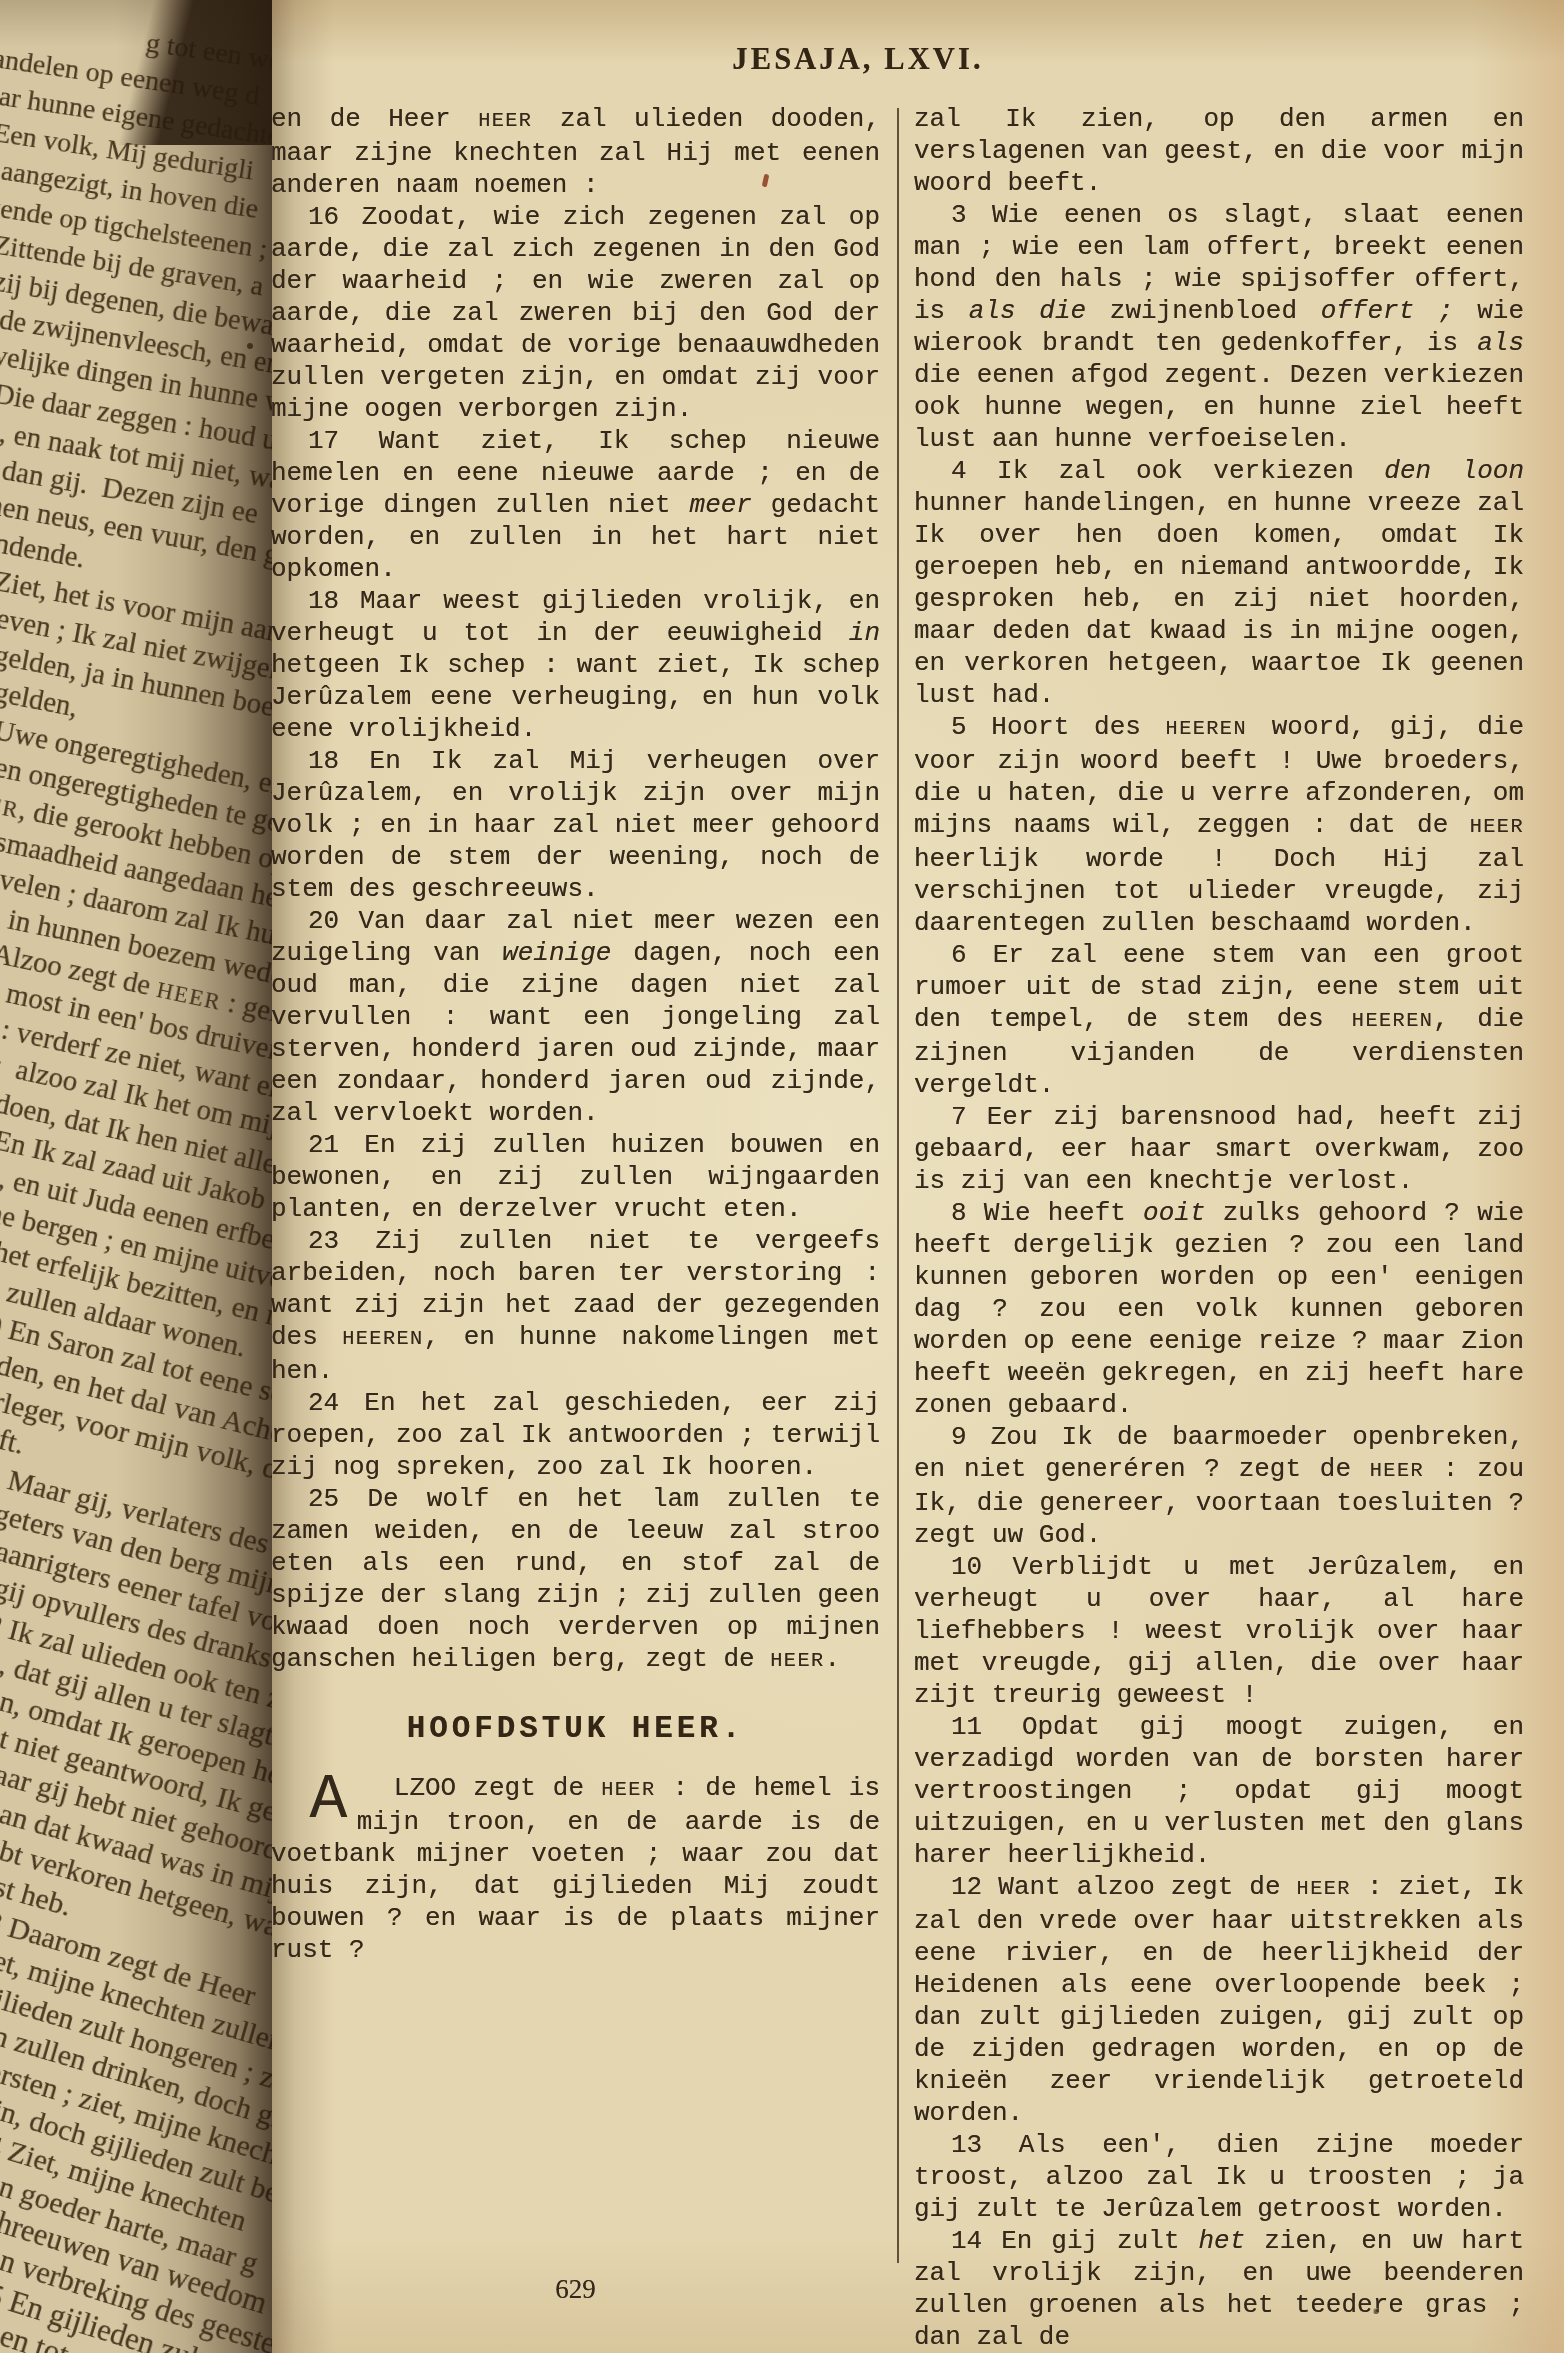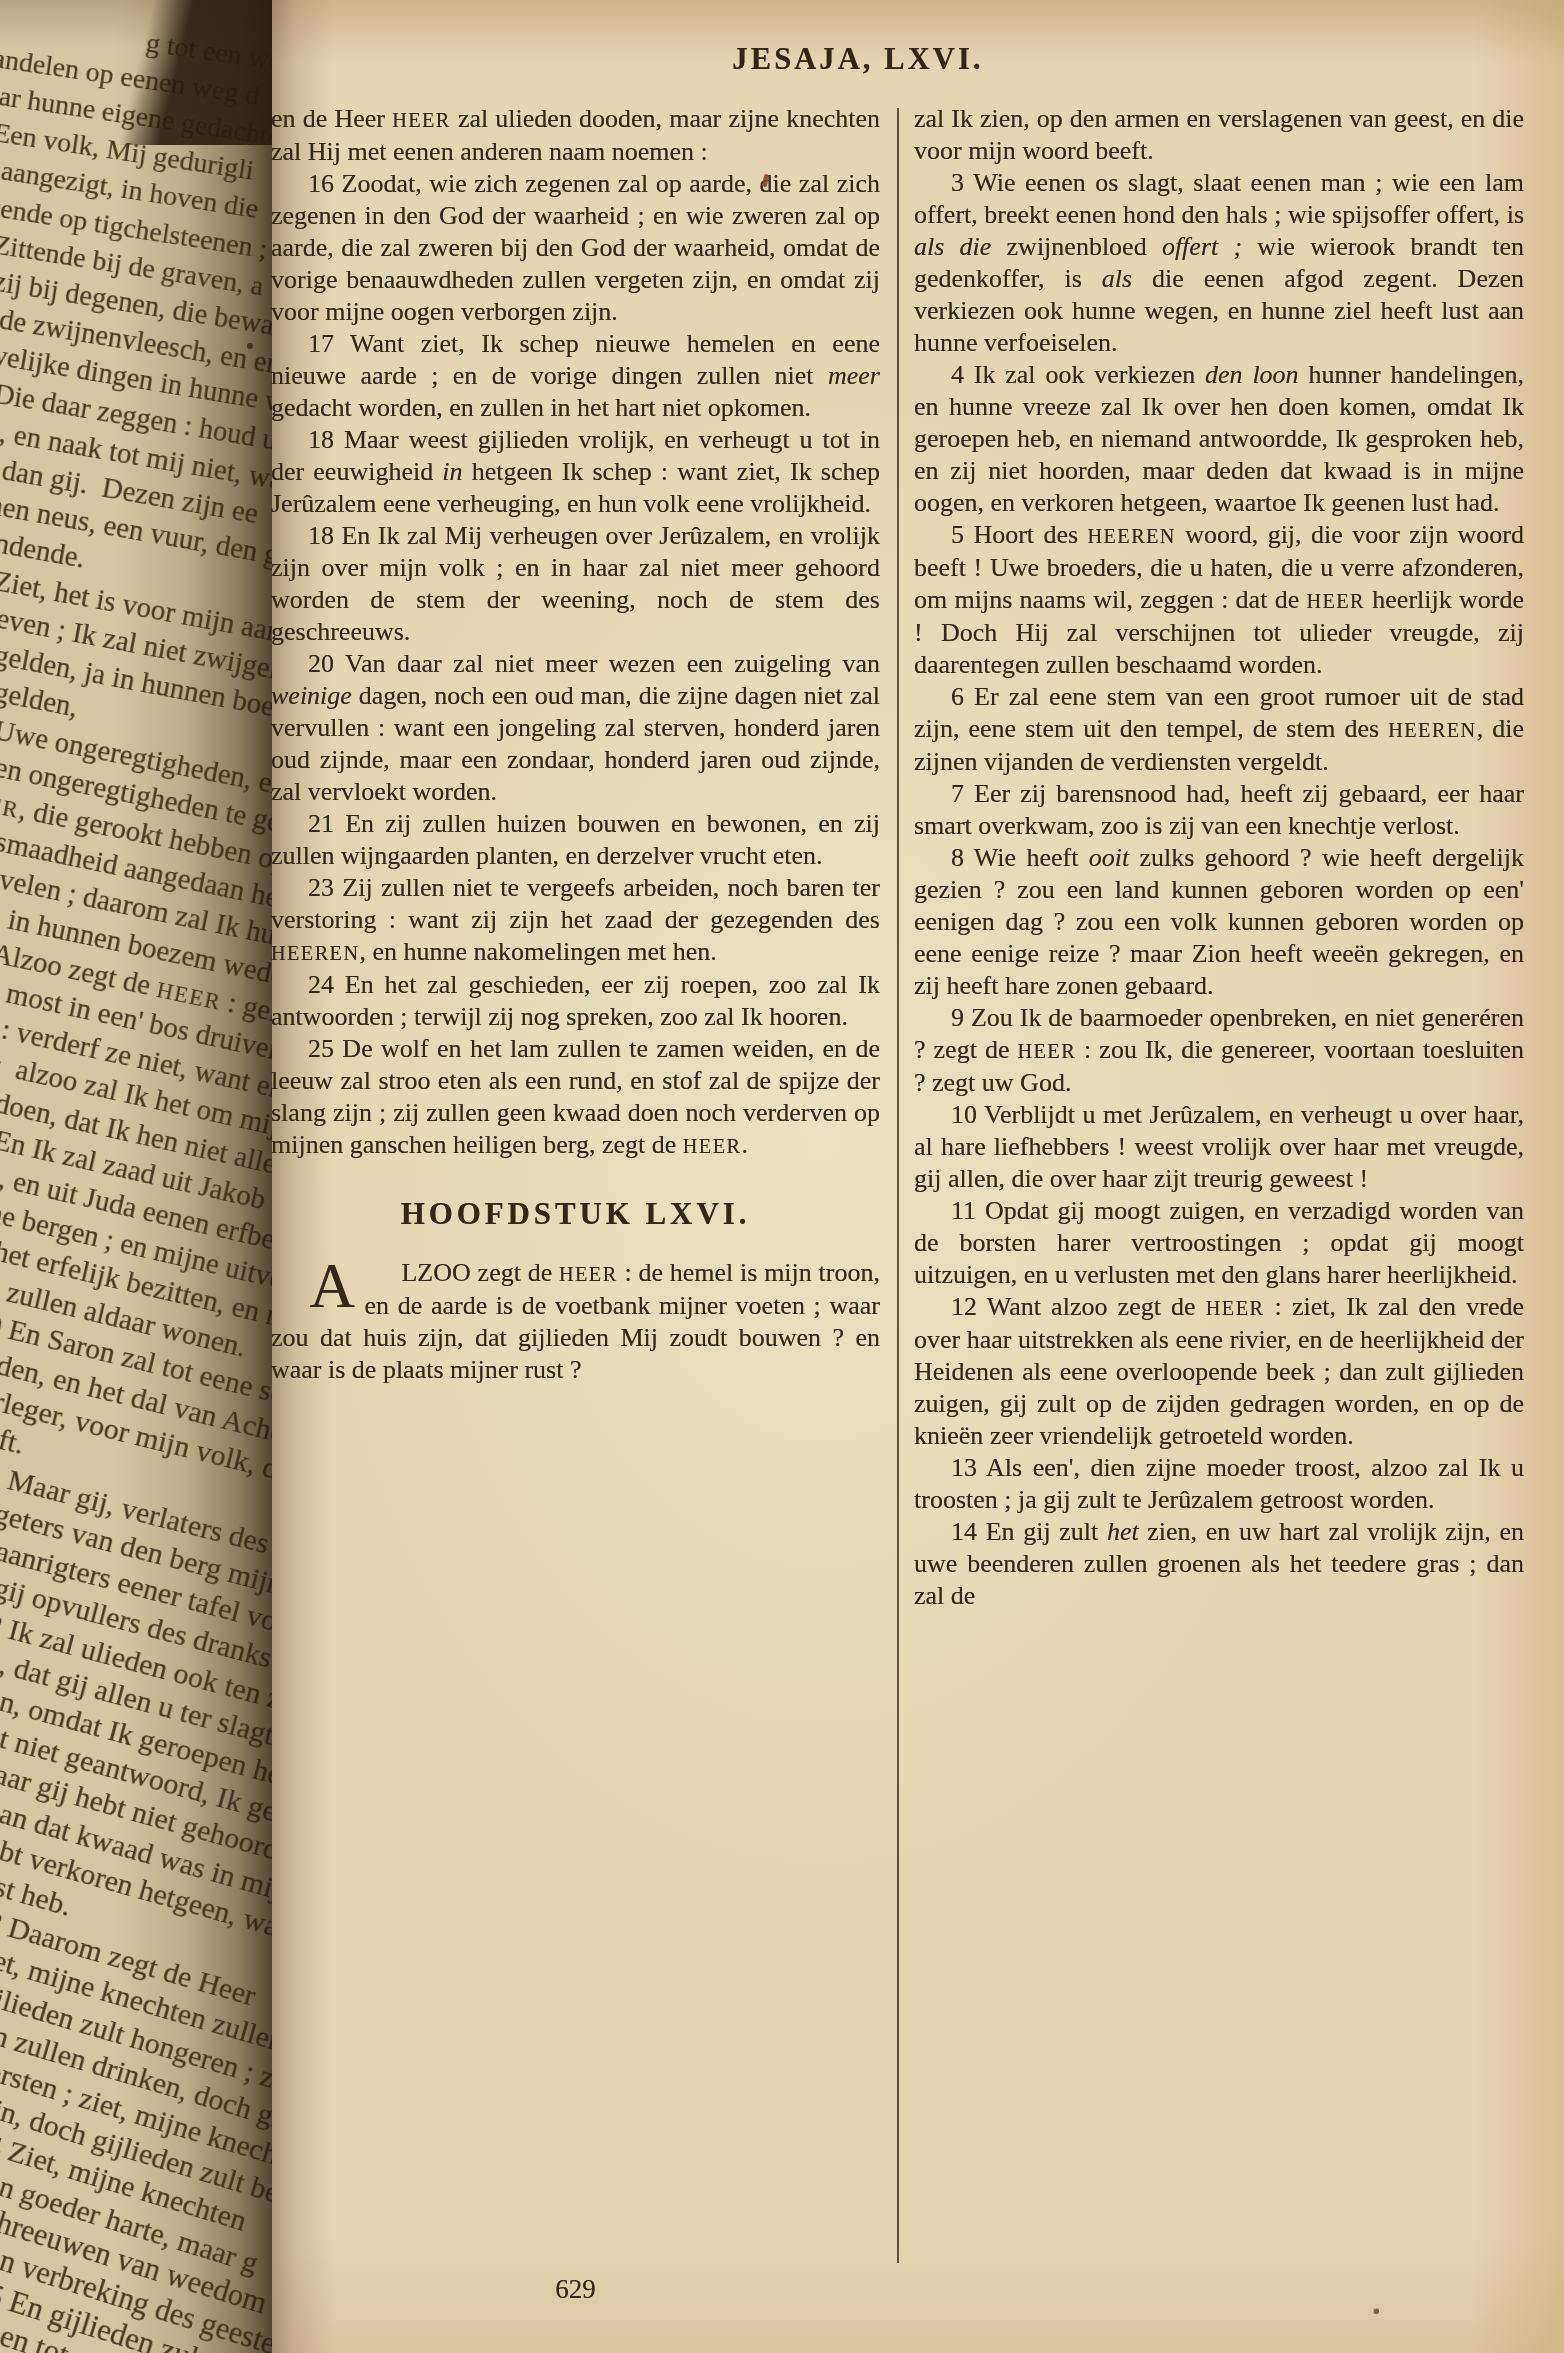--- a/index.html
+++ b/index.html
@@ -69,20 +69,21 @@
     position:absolute;left:271px;top:2274px;width:609px;
     text-align:center;font-size:27px;color:var(--ink);
     text-shadow:0 0 0.5px rgba(52,40,26,0.6);
   }
   
   .col{
     position:absolute;top:103px;width:609px;
     font-size:26px;line-height:32px;text-align:justify;
     color:var(--ink);
     text-shadow:0 0 0.5px rgba(52,40,26,0.55);
+    font-family:Liberation Mono, monospace;
   }
   #col-middle{left:271px;}
   #col-right{left:914px;width:610px;}
   .verse{margin:0;text-indent:37px;}
   .cont{text-indent:0;}
   .hoofdstuk{
     margin:36px 0 27px;text-align:center;text-indent:0;
     font-size:31px;font-weight:bold;letter-spacing:3.9px;color:#332615;
   }
   .sc{font-size:0.78em;letter-spacing:0.07em;}
@@ -183,21 +184,21 @@
     <p class="verse cont">en de Heer <span class="sc">HEER</span> zal ulieden dooden, maar zijne knechten zal Hij met eenen anderen naam noemen :</p>
     <p class="verse">16 Zoodat, wie zich zegenen zal op aarde, die zal zich zegenen in den God der waarheid ;  en wie zweren zal op aarde, die zal zweren bij den God der waarheid, omdat de vorige benaauwdheden zullen vergeten zijn, en omdat zij voor mijne oogen verborgen zijn.</p>
     <p class="verse">17 Want ziet, Ik schep nieuwe hemelen en eene nieuwe aarde ;  en de vorige dingen zullen niet <span class="it">meer</span> gedacht worden, en zullen in het hart niet opkomen.</p>
     <p class="verse">18 Maar weest gijlieden vrolijk, en verheugt u tot in der eeuwigheid <span class="it">in</span> hetgeen Ik schep : want ziet, Ik schep Jerûzalem eene verheuging, en hun volk eene vrolijkheid.</p>
     <p class="verse">18 En Ik zal Mij verheugen over Jerûzalem, en vrolijk zijn over mijn volk ;  en in haar zal niet meer gehoord worden de stem der weening, noch de stem des geschreeuws.</p>
     <p class="verse">20 Van daar zal niet meer wezen een zuigeling van <span class="it">weinige</span> dagen, noch een oud man, die zijne dagen niet zal vervullen : want een jongeling zal sterven, honderd jaren oud zijnde, maar een zondaar, honderd jaren oud zijnde, zal vervloekt worden.</p>
     <p class="verse">21 En zij zullen huizen bouwen en bewonen, en zij zullen wijngaarden planten, en derzelver vrucht eten.</p>
     <p class="verse">23 Zij zullen niet te vergeefs arbeiden, noch baren ter verstoring : want zij zijn het zaad der gezegenden des <span class="sc">HEEREN</span>, en hunne nakomelingen met hen.</p>
     <p class="verse">24 En het zal geschieden, eer zij roepen, zoo zal Ik antwoorden ;  terwijl zij nog spreken, zoo zal Ik hooren.</p>
     <p class="verse">25 De wolf en het lam zullen te zamen weiden, en de leeuw zal stroo eten als een rund, en stof zal de spijze der slang zijn ; zij zullen geen kwaad doen noch verderven op mijnen ganschen heiligen berg, zegt de <span class="sc">HEER</span>.</p>
-    <h2 class="hoofdstuk">HOOFDSTUK LXVI.</h2>
+    <h2 class="hoofdstuk">HOOFDSTUK HEER.</h2>
     <p class="verse"><span class="drop">A</span>LZOO zegt de <span class="sc">HEER</span> : de hemel is mijn troon, en de aarde is de voetbank mijner voeten ;  waar zou dat huis zijn, dat gijlieden Mij zoudt bouwen ? en waar is de plaats mijner rust ?</p>
   </div>
 <div class="col" id="col-right">
     <p class="verse cont">zal Ik zien, op den armen en verslagenen van geest, en die voor mijn woord beeft.</p>
     <p class="verse">3 Wie eenen os slagt, slaat eenen man ; wie een lam offert, breekt eenen hond den hals ;  wie spijsoffer offert, is <span class="it">als die</span> zwijnenbloed <span class="it">offert ;</span>  wie wierook brandt ten gedenkoffer, is <span class="it">als</span> die eenen afgod zegent. Dezen verkiezen ook hunne wegen, en hunne ziel heeft lust aan hunne verfoeiselen.</p>
     <p class="verse">4 Ik zal ook verkiezen <span class="it">den loon</span> hunner handelingen, en hunne vreeze zal Ik over hen doen komen, omdat Ik geroepen heb, en niemand antwoordde, Ik gesproken heb, en zij niet hoorden, maar deden dat kwaad is in mijne oogen, en verkoren hetgeen, waartoe Ik geenen lust had.</p>
     <p class="verse">5 Hoort des <span class="sc">HEEREN</span> woord, gij, die voor zijn woord beeft !  Uwe broeders, die u haten, die u verre afzonderen, om mijns naams wil, zeggen : dat de <span class="sc">HEER</span> heerlijk worde !  Doch Hij zal verschijnen tot ulieder vreugde, zij daarentegen zullen beschaamd worden.</p>
     <p class="verse">6 Er zal eene stem van een groot rumoer uit de stad zijn, eene stem uit den tempel, de stem des <span class="sc">HEEREN</span>, die zijnen vijanden de verdiensten vergeldt.</p>
     <p class="verse">7 Eer zij barensnood had, heeft zij gebaard, eer haar smart overkwam, zoo is zij van een knechtje verlost.</p>
     <p class="verse">8 Wie heeft <span class="it">ooit</span> zulks gehoord ?  wie heeft dergelijk gezien ?  zou een land kunnen geboren worden op een' eenigen dag ? zou een volk kunnen geboren worden op eene eenige reize ?  maar Zion heeft weeën gekregen, en zij heeft hare zonen gebaard.</p>

